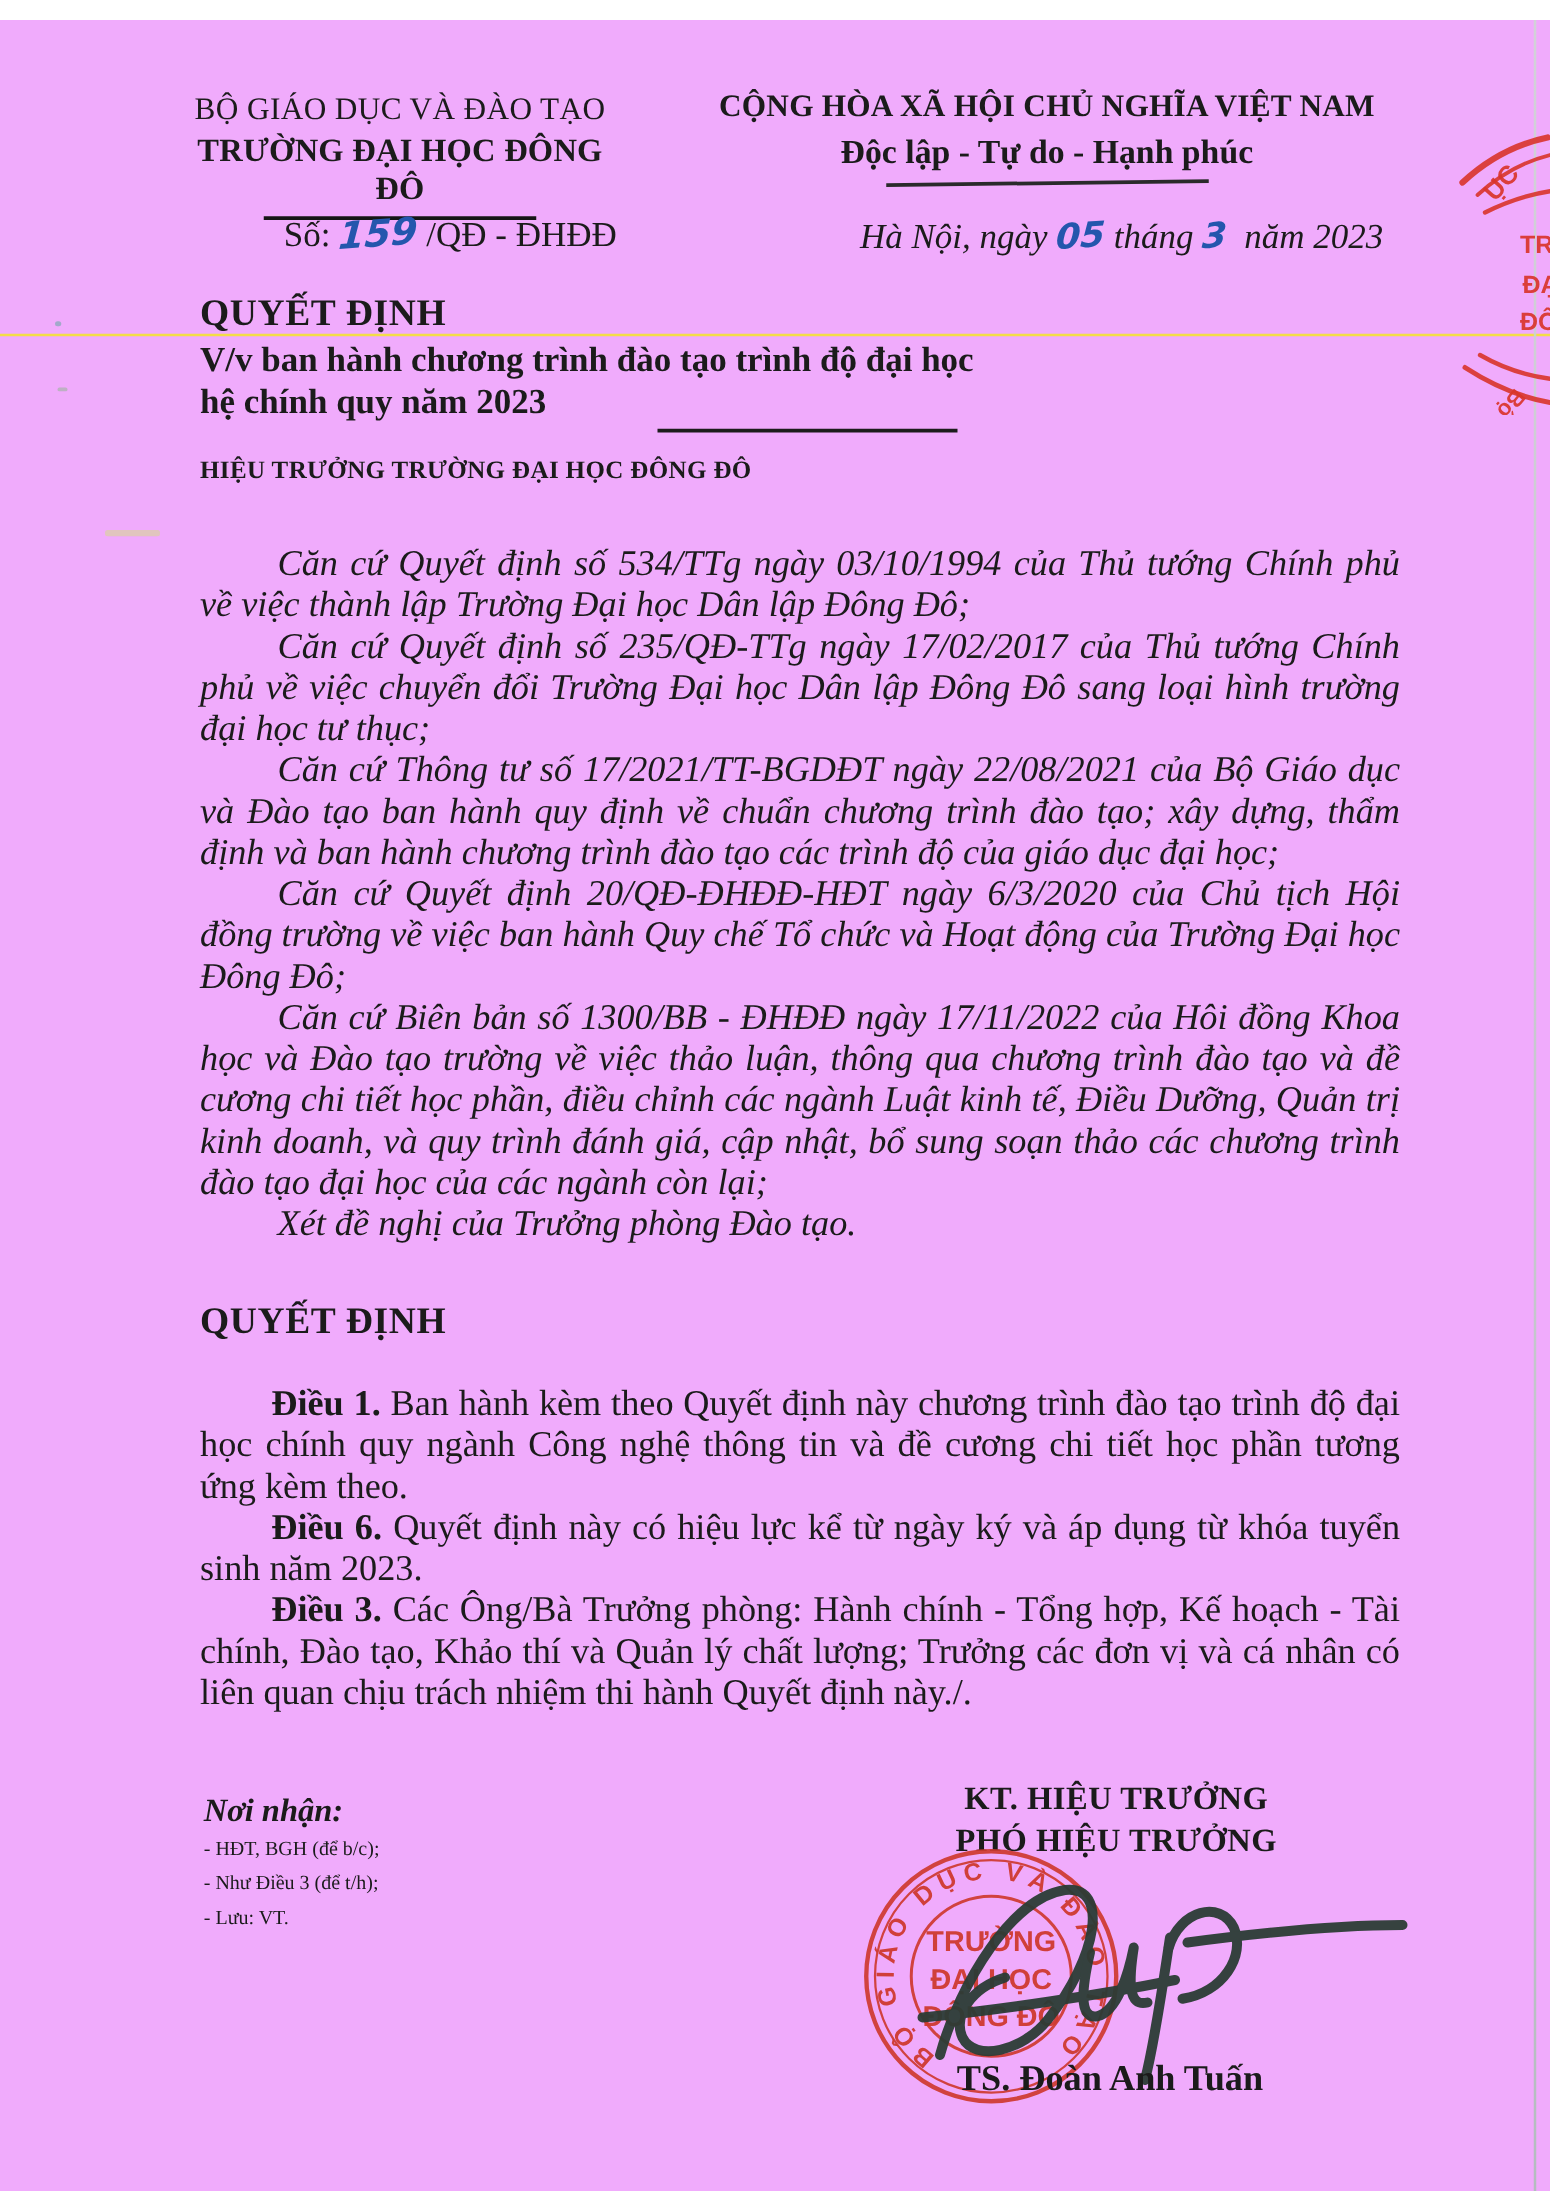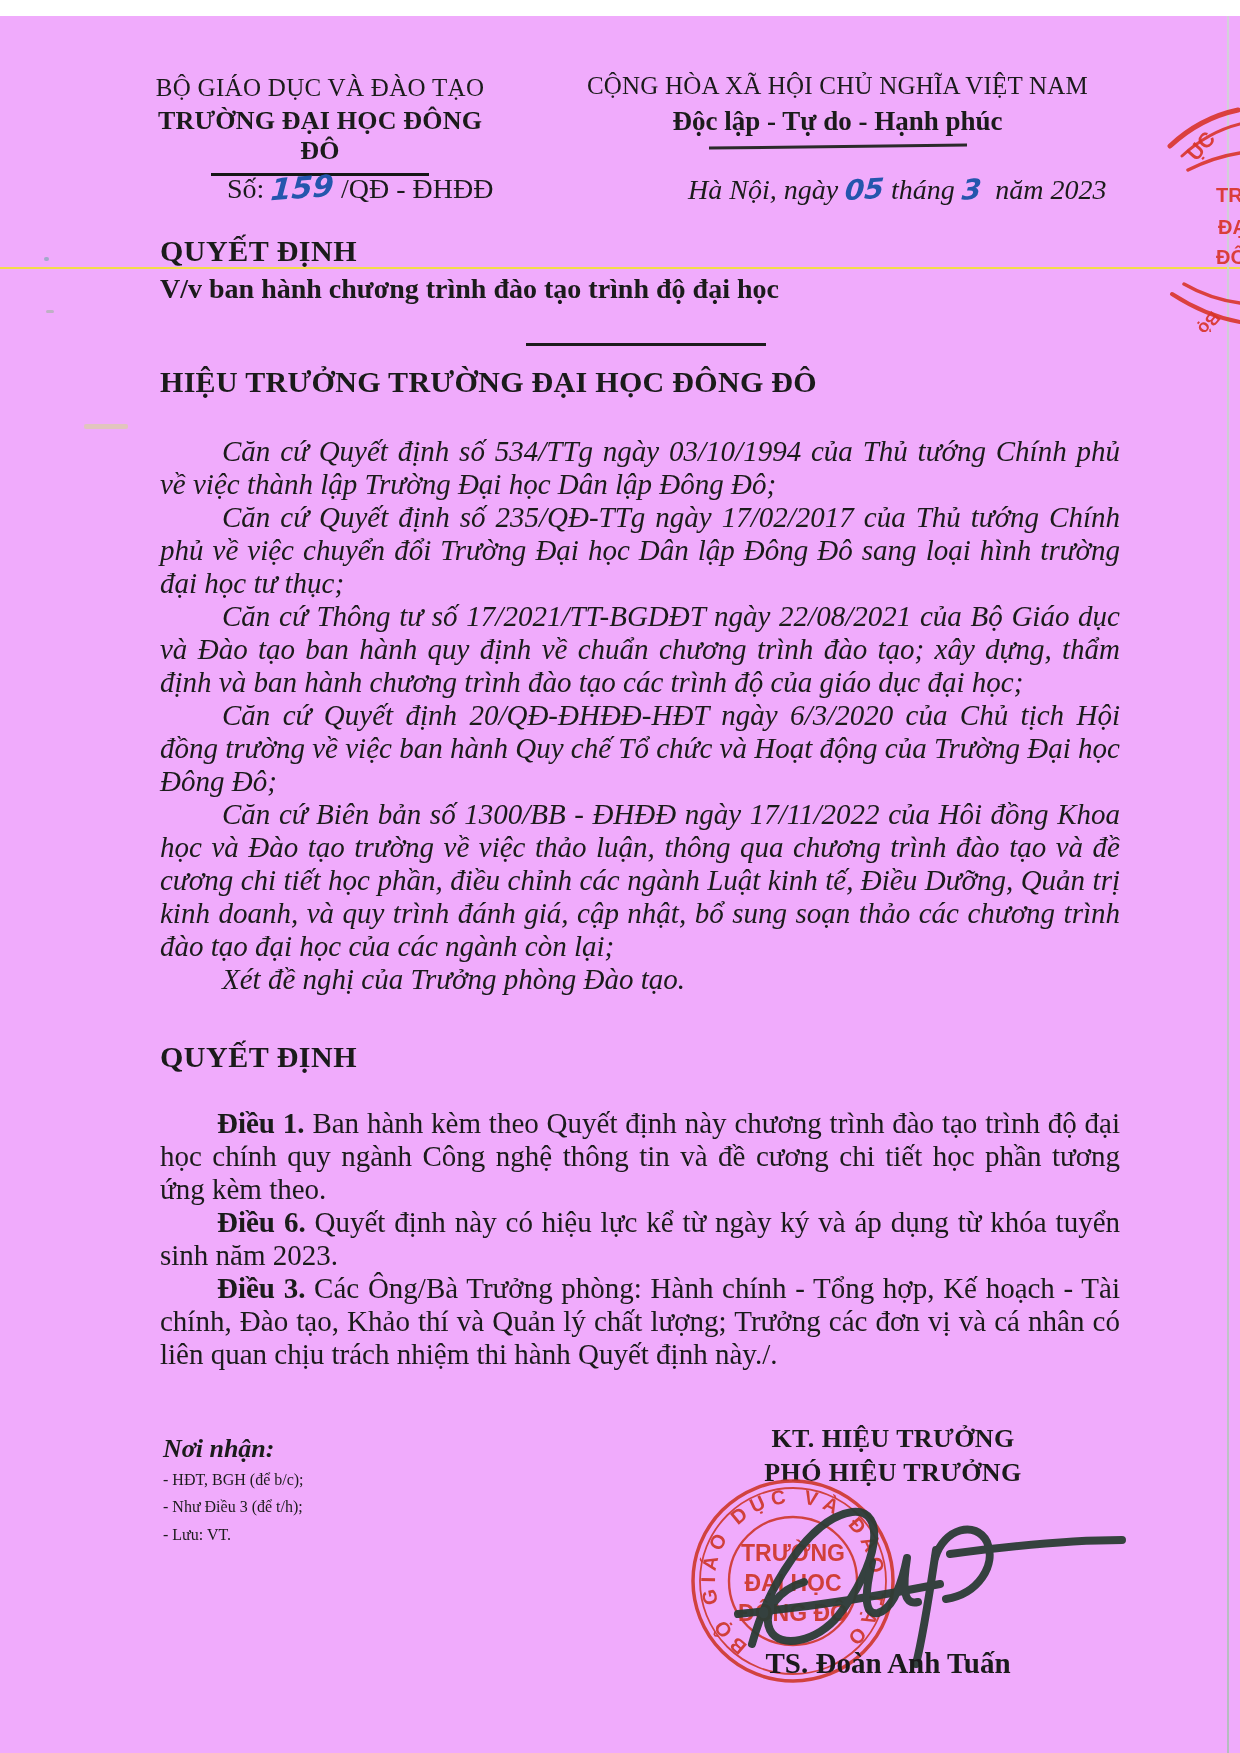--- a/index.html
+++ b/index.html
@@ -21,38 +21,38 @@
     background:linear-gradient(#cdd8d2 0%,#c2cfc8 40%,#b7c8bf 75%,#a9bfb4 100%);opacity:.85;}
   .speck1{left:84px;top:408px;width:44px;height:5px;background:#d9d39c;opacity:.65;border-radius:2px;}
   .speck2{left:44px;top:241px;width:5px;height:4px;background:#8fa9bd;opacity:.8;border-radius:2px;}
   .speck3{left:46px;top:294px;width:8px;height:3px;background:#a8b2ac;opacity:.7;border-radius:2px;}
   
   .hdr-left{left:140px;top:58px;width:360px;text-align:center;}
   .hdr-left .l1{font-size:25px;letter-spacing:.3px;}
   .hdr-left .l2{font-size:26px;font-weight:bold;margin-top:4px;letter-spacing:.2px;}
   .rule-left{width:218px;height:3px;background:#161616;margin:7px auto 0;}
   .hdr-right{left:545px;top:56px;width:585px;text-align:center;}
-  .hdr-right .l1{font-size:25px;font-weight:normal;letter-spacing:.2px;}
+  .hdr-right .l1{font-size:25px;font-weight:bold;letter-spacing:.2px;}
   .hdr-right .l2{font-size:27px;font-weight:bold;margin-top:6px;}
   .rule-right{width:258px;height:3px;background:#2a2a2a;margin:8px auto 0;transform:rotate(-0.7deg);}
   .doc-number{left:227px;top:157px;font-size:28px;}
   .date-line{left:688px;top:158px;font-size:28px;font-style:italic;}
   .hand{
     font-family:"DejaVu Sans",sans-serif;
     font-style:italic;font-weight:bold;color:#2456ad;
     display:inline-block;transform:skewX(-8deg) rotate(-4deg);
     font-size:30px;line-height:1;
   }
   .hand.small{font-size:28px;}
   
   .doc-title{left:160px;top:218px;width:980px;font-size:30px;font-weight:bold;letter-spacing:.5px;}
   .doc-sub1{left:160px;top:257px;width:980px;font-size:28px;font-weight:bold;}
   .doc-sub2{left:160px;top:290px;width:980px;font-size:28px;font-weight:bold;}
   .rule-title{left:526px;top:327px;width:240px;height:3px;background:#1c1c1c;}
-  .authority{left:160px;top:349px;width:980px;font-size:30px;font-weight:bold;letter-spacing:.3px;}
+  .authority{left:160px;top:349px;width:980px;font-size:20px;font-weight:bold;letter-spacing:.3px;}
   
   .recitals{left:160px;top:419px;width:960px;}
   .recitals p{
     margin:0;font-size:29px;font-style:italic;line-height:33px;
     text-align:justify;text-indent:62px;
   }
   .decision-heading{left:160px;top:1024px;width:980px;font-size:30px;font-weight:bold;letter-spacing:.5px;}
   .articles{left:160px;top:1091px;width:960px;}
   .articles p{
     margin:0;font-size:29px;line-height:33px;text-align:justify;text-indent:57px;
@@ -102,20 +102,21 @@
   <div class="abs date-line nowrap">
     <span>Hà Nội, ngày</span>
     <span class="hand small">05</span>
     <span>tháng</span>
     <span class="hand small">3</span>&nbsp;
     <span>năm 2023</span>
   </div>
 
   <div class="abs doc-title center">QUYẾT ĐỊNH</div>
   <div class="abs doc-sub1 center">V/v ban hành chương trình đào tạo trình độ đại học</div>
+  <div class="abs doc-sub2 center">hệ chính quy năm 2023</div>
   <div class="abs rule-title"></div>
 
   <div class="abs authority center">HIỆU TRƯỞNG TRƯỜNG ĐẠI HỌC ĐÔNG ĐÔ</div>
 
   <div class="abs recitals">
     <p>Căn cứ Quyết định số 534/TTg ngày 03/10/1994 của Thủ tướng Chính phủ về việc thành lập Trường Đại học Dân lập Đông Đô;</p>
     <p>Căn cứ Quyết định số 235/QĐ-TTg ngày 17/02/2017 của Thủ tướng Chính phủ về việc chuyển đổi Trường Đại học Dân lập Đông Đô sang loại hình trường đại học tư thục;</p>
     <p>Căn cứ Thông tư số 17/2021/TT-BGDĐT ngày 22/08/2021 của Bộ Giáo dục và Đào tạo ban hành quy định về chuẩn chương trình đào tạo; xây dựng, thẩm định và ban hành chương trình đào tạo các trình độ của giáo dục đại học;</p>
     <p>Căn cứ Quyết định 20/QĐ-ĐHĐĐ-HĐT ngày 6/3/2020 của Chủ tịch Hội đồng trường về việc ban hành Quy chế Tổ chức và Hoạt động của Trường Đại học Đông Đô;</p>
     <p>Căn cứ Biên bản số 1300/BB - ĐHĐĐ ngày 17/11/2022 của Hôi đồng Khoa học và Đào tạo trường về việc thảo luận, thông qua chương trình đào tạo và đề cương chi tiết học phần, điều chỉnh các ngành Luật kinh tế, Điều Dưỡng, Quản trị kinh doanh, và quy trình đánh giá, cập nhật, bổ sung soạn thảo các chương trình đào tạo đại học của các ngành còn lại;</p>

